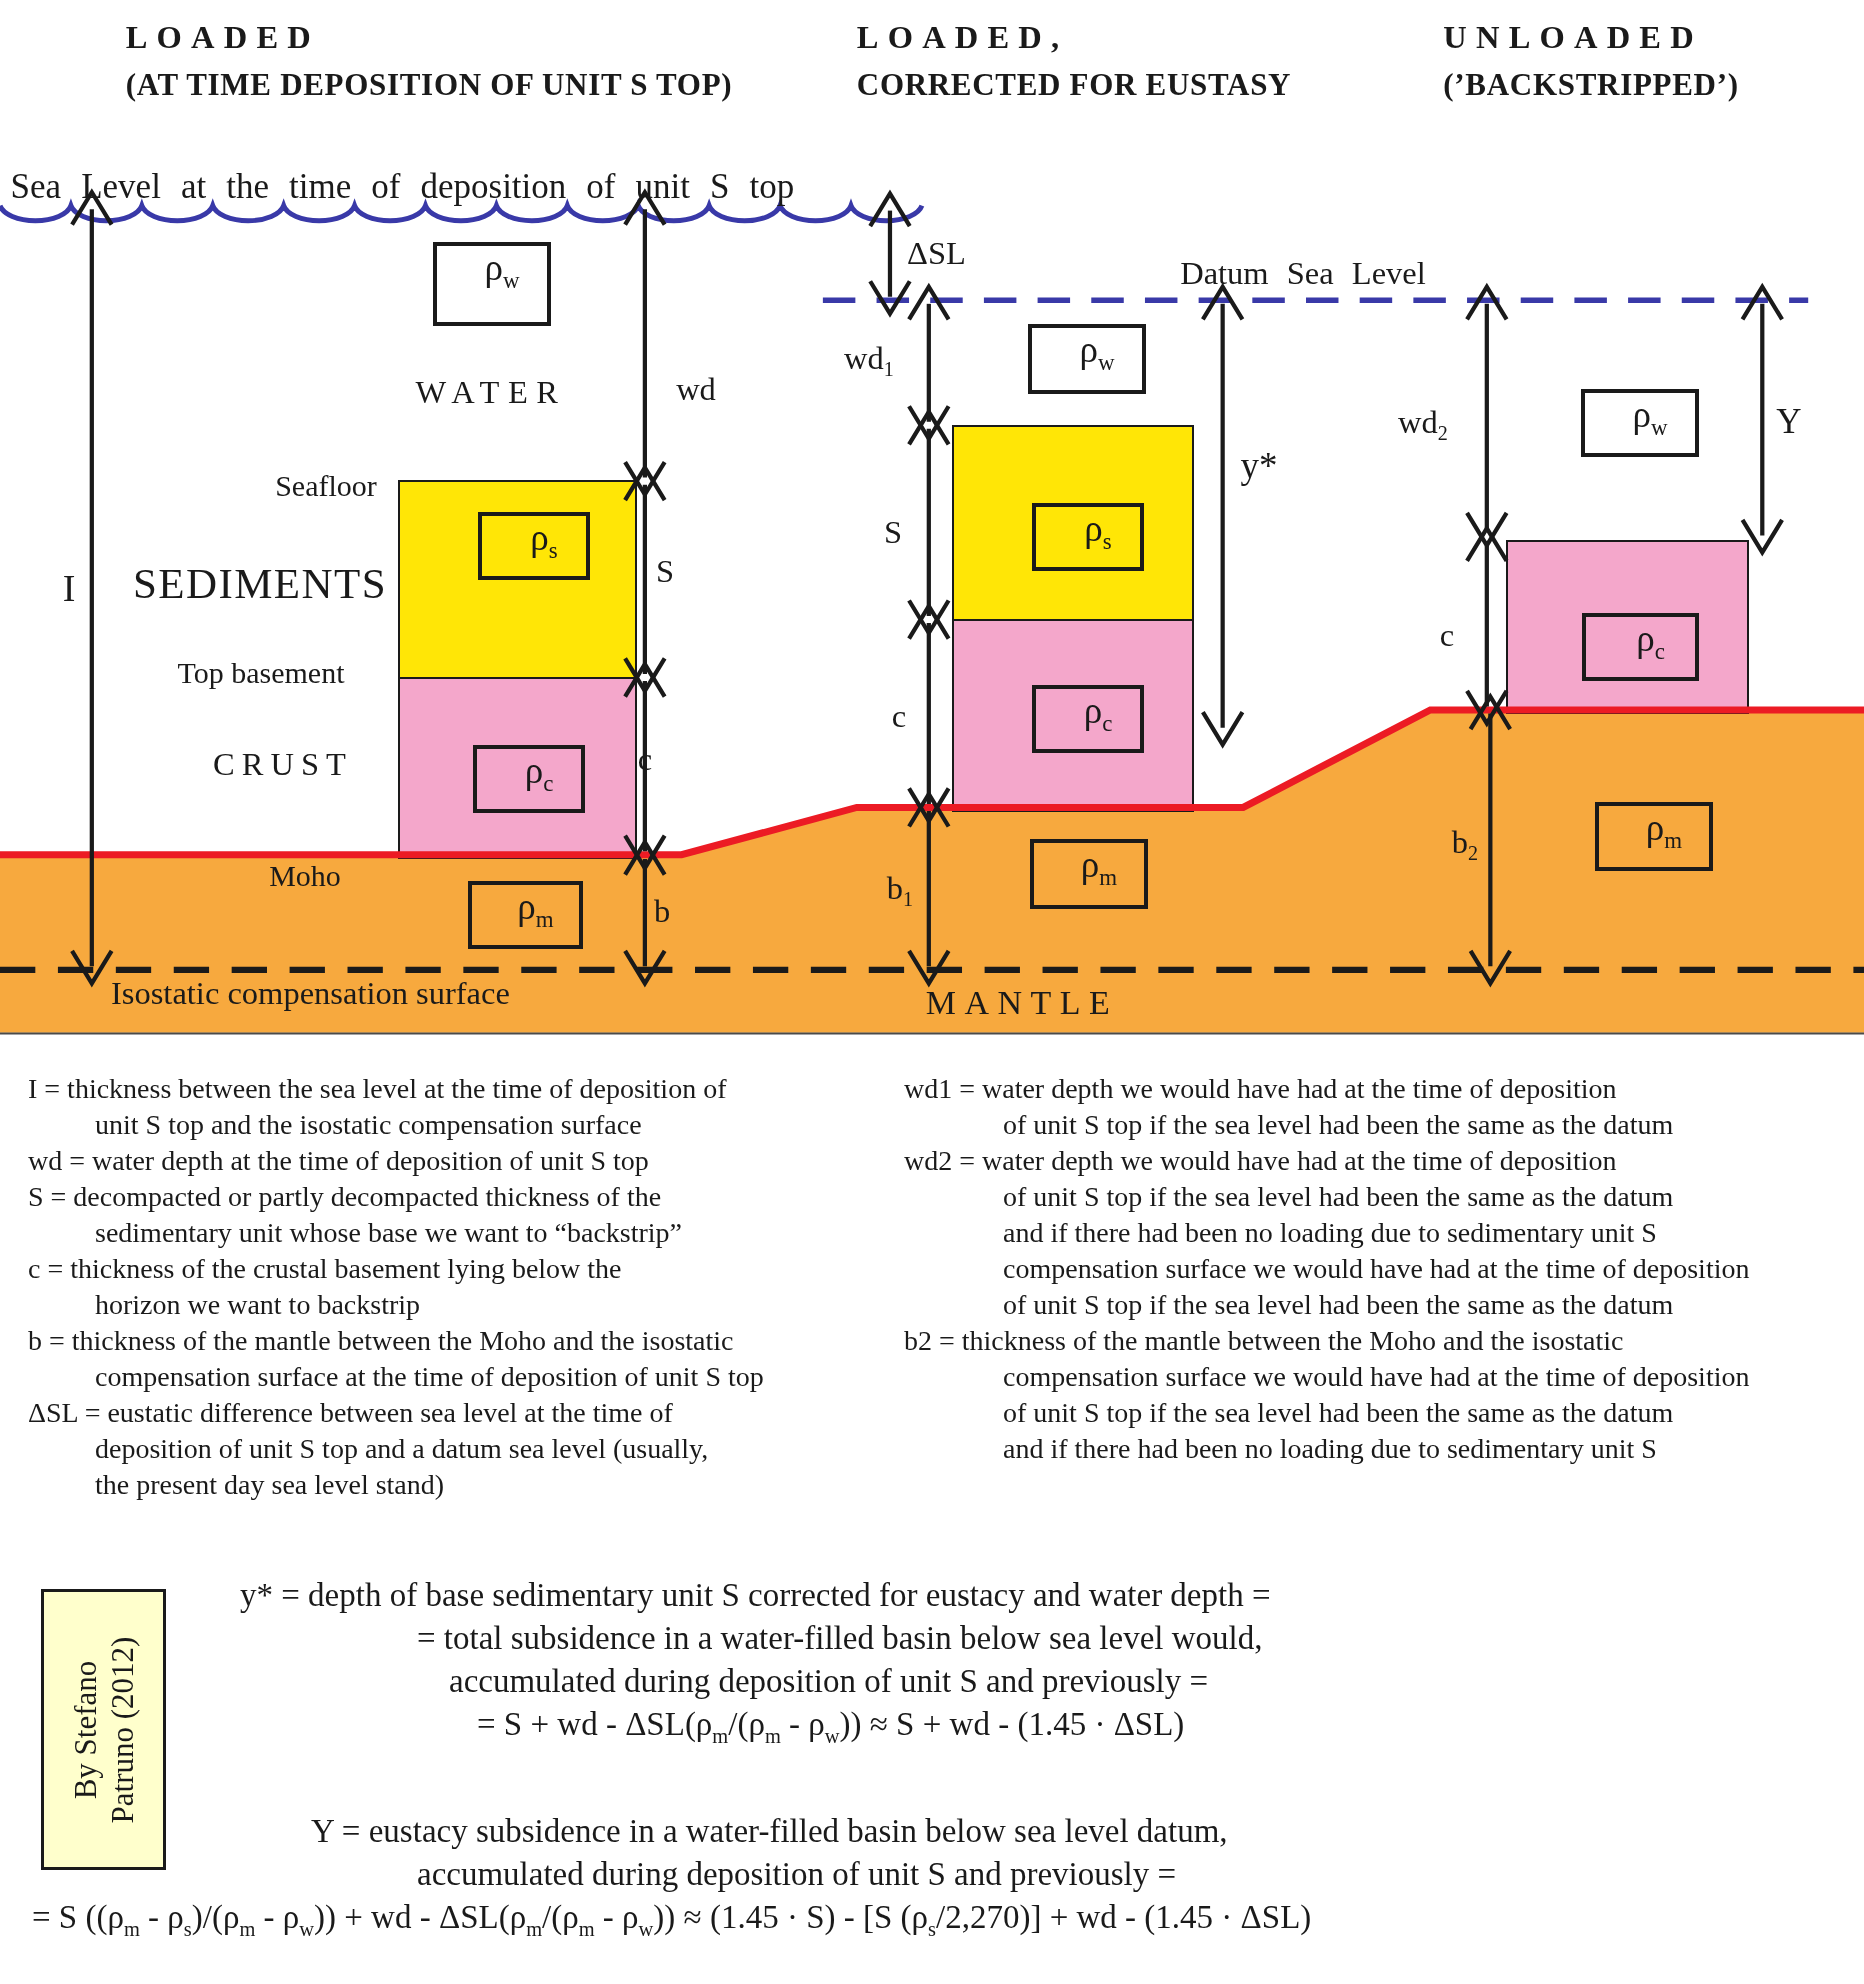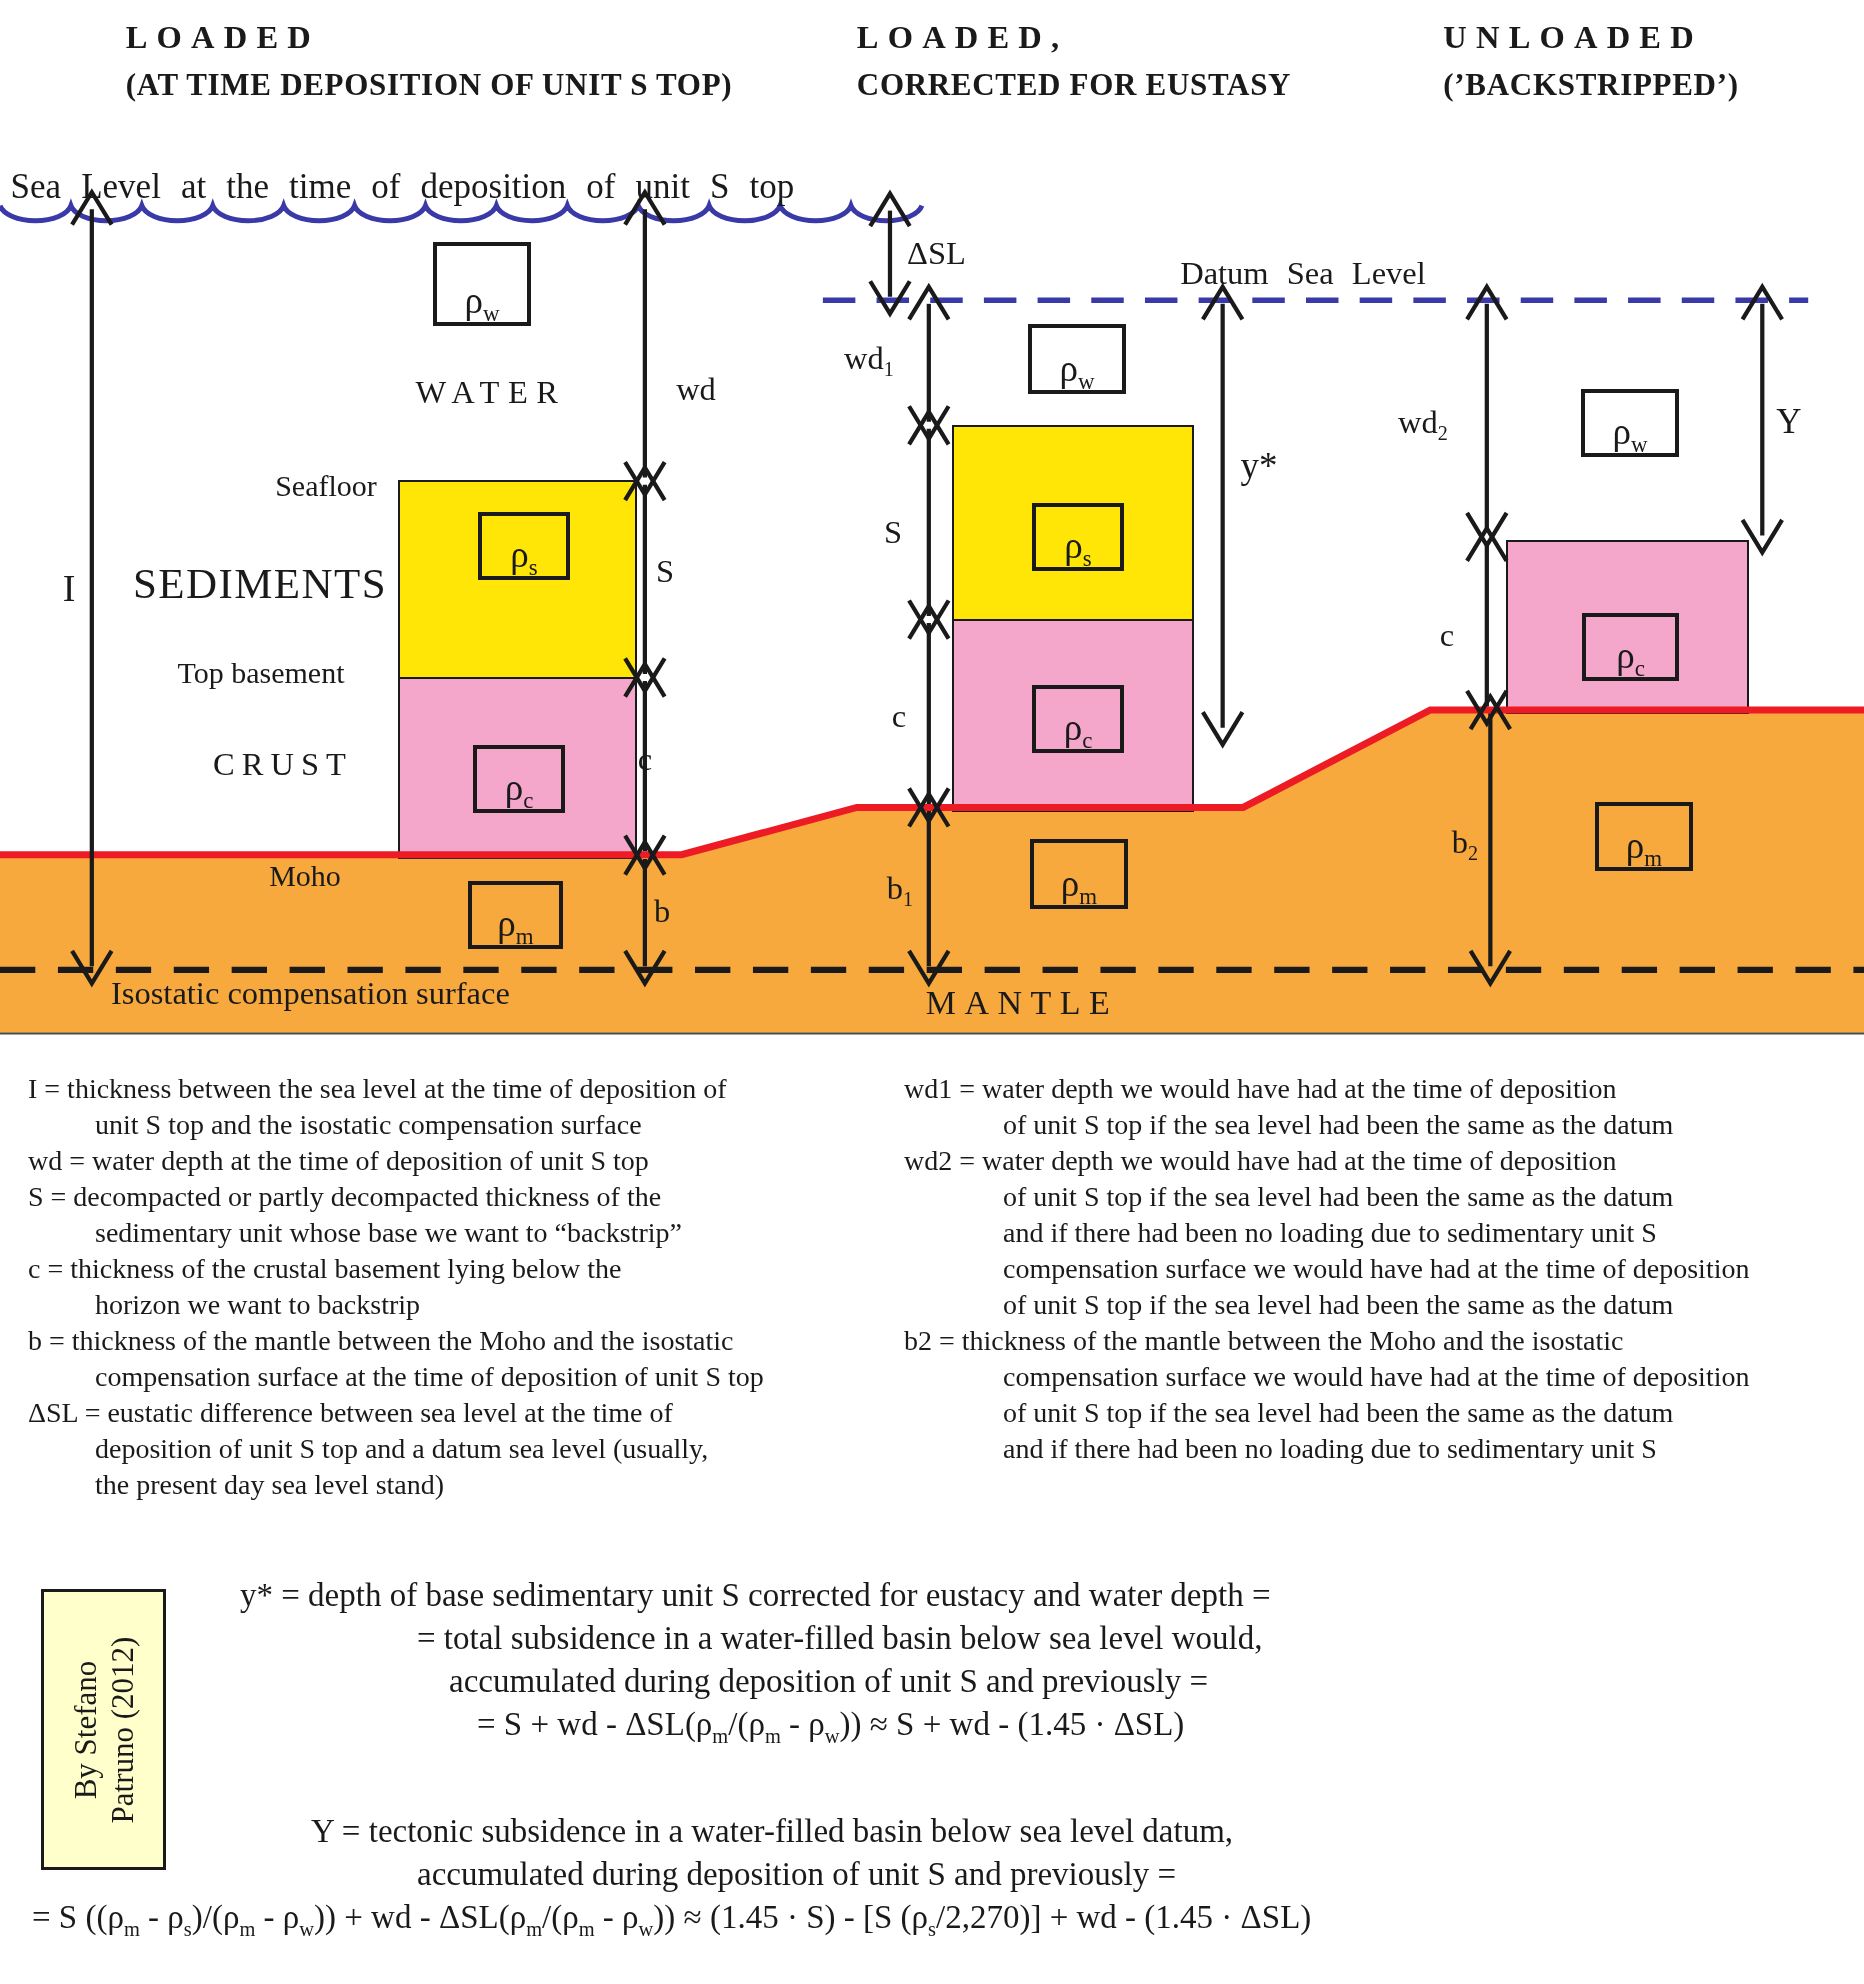--- a/index.html
+++ b/index.html
@@ -4,21 +4,21 @@
 <style>
   html,body{margin:0;padding:0;background:#fff;}
   .stage{position:relative;width:1864px;height:1985px;background:#fff;overflow:hidden;
          font-family:"Liberation Serif","DejaVu Serif",serif;color:#1a1a1a;}
   svg.layer{position:absolute;left:0;top:0;}
   .bg{z-index:1;} .fg{z-index:3;}
   .region{position:absolute;border:2.1px solid #1a1a1a;z-index:2;}
   .sed{background:var(--sediment-yellow);}
   .cru{background:var(--crust-pink);}
   .density-box{position:absolute;border:4.2px solid #1a1a1a;z-index:4;display:flex;
-               align-items:flex-end;justify-content:center;font-size:37px;background:transparent;}
+               align-items:flex-start;justify-content:center;font-size:37px;background:transparent;padding-left:20px;}
   .lbl{position:absolute;z-index:5;white-space:nowrap;}
   .ctr{transform:translate(-50%,-50%);}
   .vctr{transform:translateY(-50%);}
   sub{font-size:.62em;line-height:0;}
   .hdr{position:absolute;top:14px;z-index:5;text-align:left;transform:translateX(-50%);font-weight:bold;}
   .hdr .l1{font-size:32.5px;letter-spacing:9.2px;line-height:47px;}
   .hdr .l2{font-size:31px;letter-spacing:0.7px;line-height:47px;}
   .sea-label{left:10.6px;top:167px;font-size:35px;word-spacing:11.3px;}
   .datum-label{left:1303px;top:273px;font-size:32.5px;word-spacing:10px;}
   .reg-water{left:491px;top:392px;font-size:32.5px;letter-spacing:8.5px;}
@@ -190,21 +190,21 @@
       <div class="def-line indent">and if there had been no loading due to sedimentary unit S</div>
     </div>
 
   <div class="fblock" style="left:32px;top:1574px;">
       <div class="f-line" style="margin-left: 208px;">y* = depth of base sedimentary unit S corrected for eustacy and water depth =</div>
       <div class="f-line" style="margin-left: 385px;">=  total subsidence in a water-filled basin below sea level would,</div>
       <div class="f-line" style="margin-left: 417px;">accumulated during deposition of unit S and previously =</div>
       <div class="f-line" style="margin-left: 445px;">=  S + wd - ΔSL(ρ<sub>m</sub>/(ρ<sub>m</sub> - ρ<sub>w</sub>))  ≈  S + wd - (1.45 · ΔSL)</div>
     </div>
   <div class="fblock" style="left:32px;top:1810px;">
-      <div class="f-line" style="margin-left: 279px;">Y = tectonic subsidence in a water-filled basin below sea level datum,</div>
+      <div class="f-line" style="margin-left: 279px;">Y = eustacy subsidence in a water-filled basin below sea level datum,</div>
       <div class="f-line" style="margin-left: 385px;">accumulated during deposition of unit S and previously =</div>
       <div class="f-line" style="margin-left: 0px;">=  S ((ρ<sub>m</sub> - ρ<sub>s</sub>)/(ρ<sub>m</sub> - ρ<sub>w</sub>)) + wd - ΔSL(ρ<sub>m</sub>/(ρ<sub>m</sub> - ρ<sub>w</sub>))  ≈  (1.45 · S) -  [S (ρ<sub>s</sub>/2,270)] + wd - (1.45 · ΔSL)</div>
     </div>
 
   <div class="attr-box">
     <div class="attr-text">
       <div>By Stefano</div>
       <div>Patruno (2012)</div>
     </div>
   </div>

